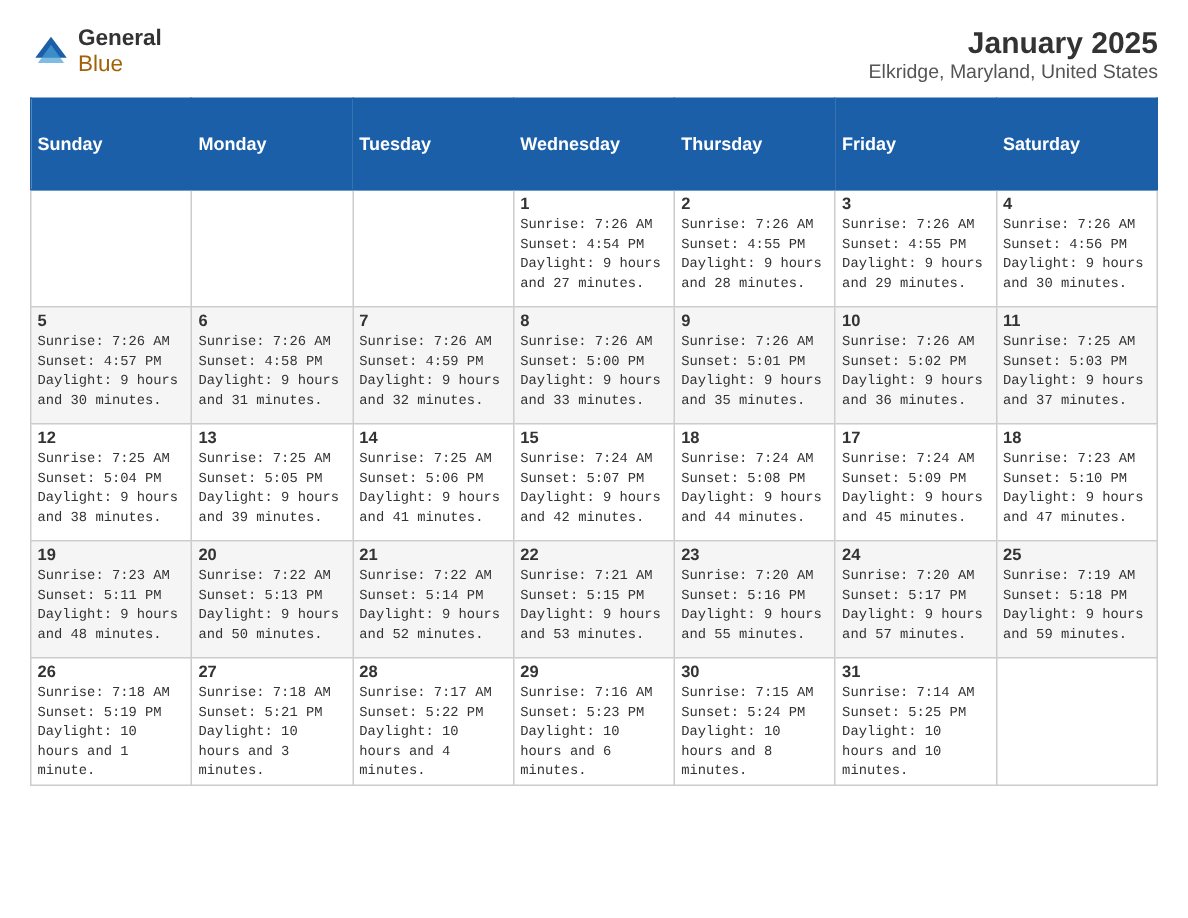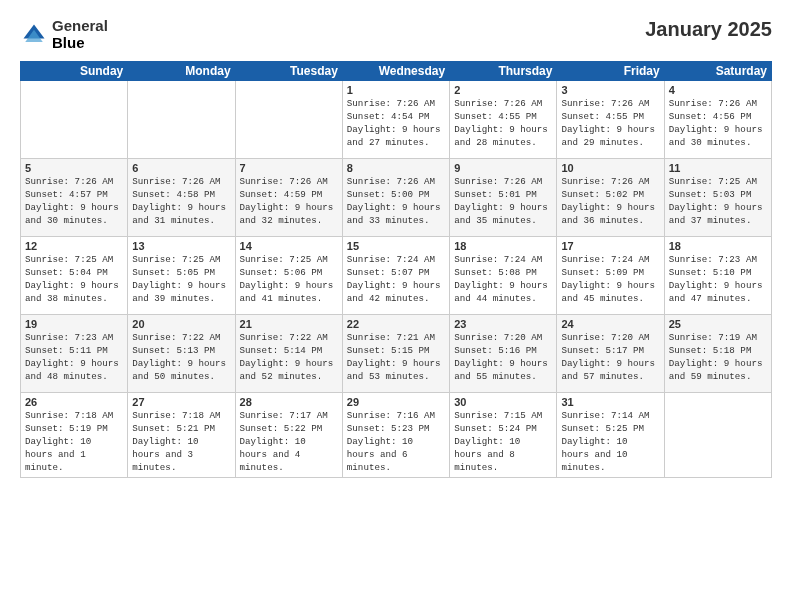--- a/index.html
+++ b/index.html
@@ -32,22 +32,22 @@
       flex-direction: column;
       line-height: 1.1;
     }
     .logo-general {
       font-size: 15px;
       font-weight: bold;
       color: #333;
     }
     .logo-blue {
       font-size: 15px;
-      font-weight: bold;
-      color: #000000;
+      font-weight: normal;
+      color: #a16207;
     }
     .logo-icon {
       width: 28px;
       height: 28px;
     }
     .title-block {
       text-align: right;
     }
     .month-title {
       font-size: 20px;
@@ -62,22 +62,22 @@
     .calendar {
       width: 100%;
       border-collapse: collapse;
       border: 1px solid #ccc;
     }
     .calendar th {
       background: #1a5fa8;
       color: #fff;
       font-size: 12px;
       font-weight: bold;
-      padding: 2px 4px;
-      text-align: right;
+      padding: 23px 4px;
+      text-align: left;
       border: 1px solid #1a5fa8;
     }
     .calendar td {
       width: calc(100% / 7);
       vertical-align: top;
       border: 1px solid #ccc;
       padding: 3px 4px;
       font-size: 9.5px;
       color: #333;
       height: 78px;
@@ -121,20 +121,21 @@
         <polygon points="16,4 28,20 4,20" fill="#1a5fa8"></polygon>
         <polygon points="16,10 26,24 6,24" fill="#4a9fd4" opacity="0.7"></polygon>
       </svg>
       <div class="logo-text">
         <span class="logo-general">General</span>
         <span class="logo-blue">Blue</span>
       </div>
     </div>
     <div class="title-block">
       <div class="month-title">January 2025</div>
+      <div class="location">Elkridge, Maryland, United States</div>
     </div>
   </div>
 
   <table class="calendar">
     <thead>
       <tr>
         <th>Sunday</th>
         <th>Monday</th>
         <th>Tuesday</th>
         <th>Wednesday</th>

